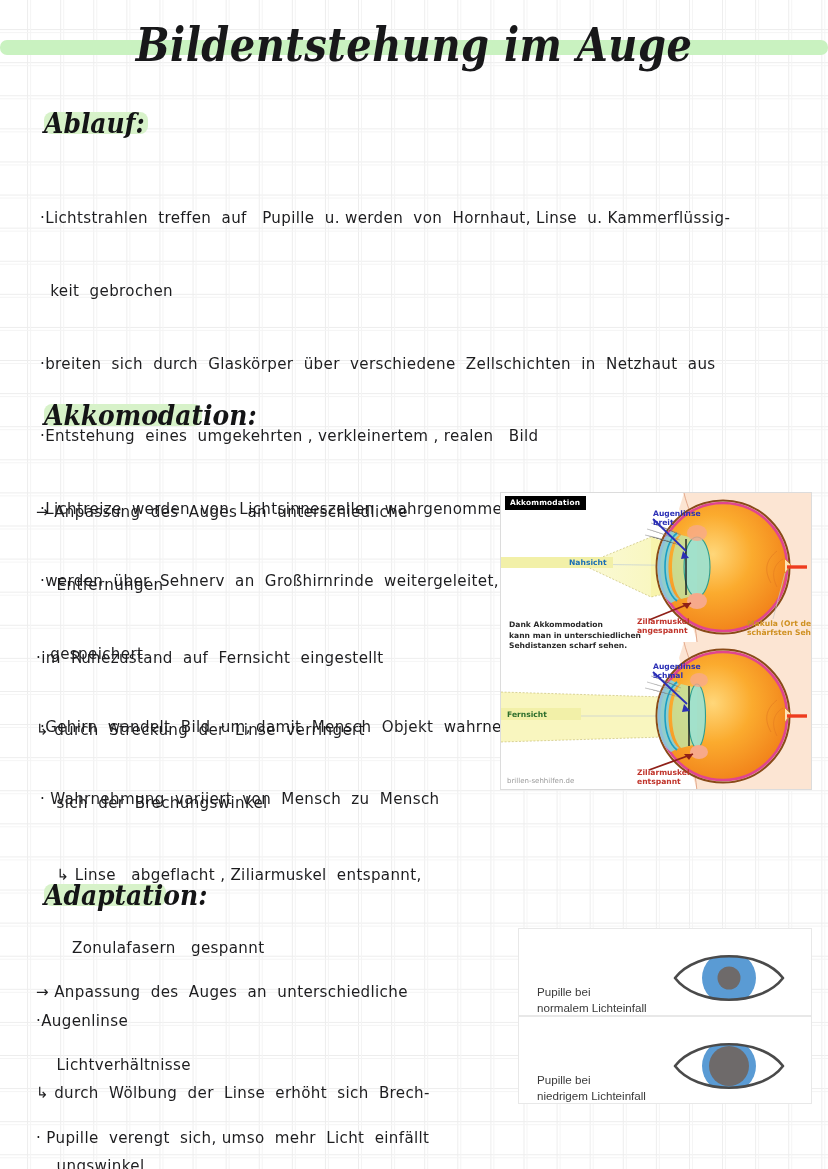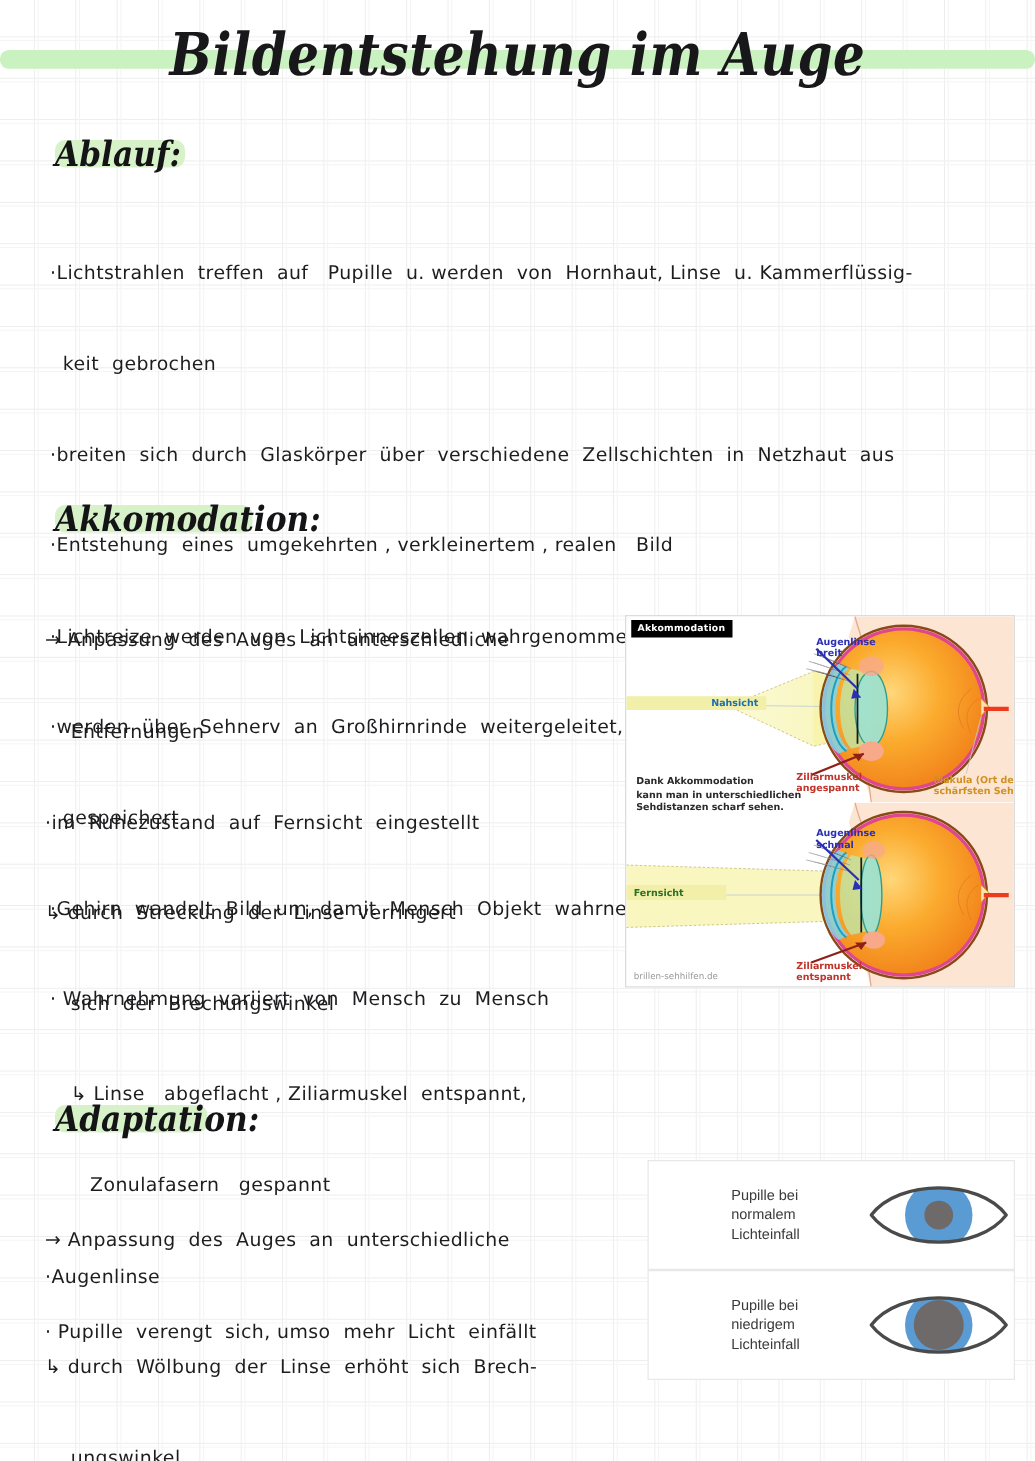--- a/index.html
+++ b/index.html
@@ -161,22 +161,21 @@
     left: 518px; top: 928px;
     width: 294px; height: 176px;
     z-index: 4;
   }
   .pupil-cell {
     position: absolute;
     left: 0; width: 294px; height: 88px;
     background: #ffffff;
     border: 1px solid #e8e8e8;
     display: flex;
-    align-items: center;
-    padding-left: 48px;
+    align-items: flex-end;
   }
   .pupil-cell.one { top: 0; }
   .pupil-cell.two { top: 88px; }
   .pupil-text {
     font-family: "Liberation Sans", sans-serif;
     font-size: 11.6px;
     line-height: 15.5px;
     color: #3a3a3a;
     margin-left: 18px;
     width: 132px;
@@ -374,20 +373,21 @@
     </div>
 
     <div class="fig-source" style="left:6px; top:284px;">brillen-sehhilfen.de</div>
   </div>
 
   <div class="heading-hl" style="left:44px; top:884px; width:122px; height:22px;"></div>
   <div class="heading" style="left:44px; top:879px;">Adaptation:</div>
 
   <div class="note" style="left:36px; top:932px; width:470px;">
     <span class="ln">→ Anpassung  des  Auges  an  unterschiedliche</span>
+    <span class="ln">    Lichtverhältnisse</span>
     <span class="ln">· Pupille  verengt  sich, umso  mehr  Licht  einfällt</span>
     
     
     
   </div>
 
   <div id="pupil-figure">
 
     <div class="pupil-cell one">
       <div class="pupil-text">Pupille bei

